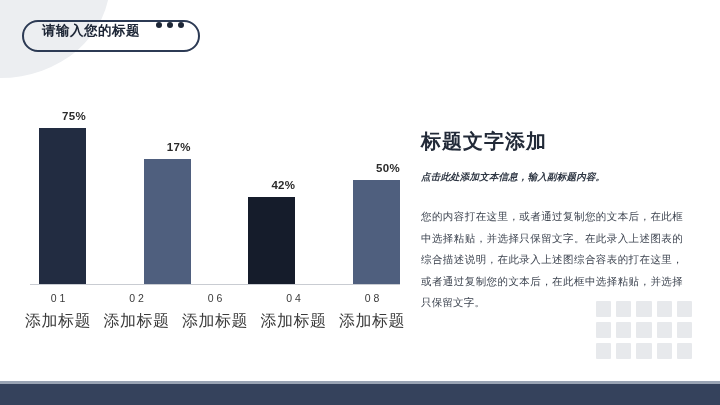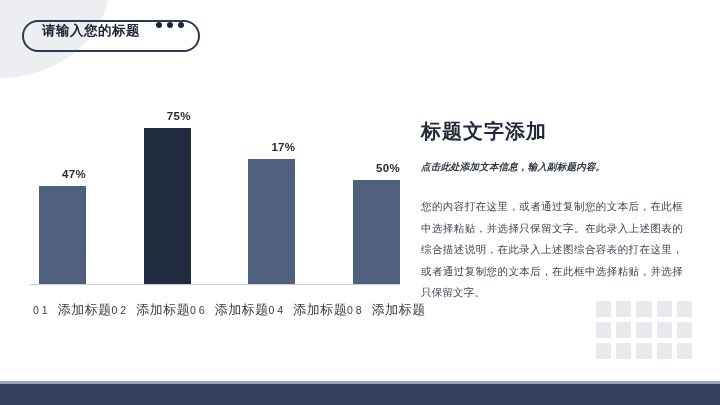--- a/index.html
+++ b/index.html
@@ -149,42 +149,43 @@
     left: 0;
     bottom: 0;
     width: 100%;
     height: 42px;
     display: flex;
     justify-content: space-between;
   }
   .label-col {
     width: 56px;
     display: flex;
+    flex-direction: column;
     align-items: center;
     gap: 7px;
     padding-top: 6px;
   }
   .label-num {
     font-size: 10.5px;
     color: #3a3a3a;
     letter-spacing: 3px;
     text-indent: 3px;
   }
   .label-name {
-    font-size: 13px;
+    font-size: 16px;
     color: #3a3a3a;
     letter-spacing: 0.5px;
     white-space: nowrap;
   }
 
   
   #right-panel {
     position: absolute;
     left: 421px;
-    top: 118px;
+    top: 128px;
     width: 262px;
     z-index: 3;
   }
   #rp-title {
     font-size: 20px;
     font-weight: bold;
     color: #222a38;
     letter-spacing: 1px;
     margin: 0 0 14px 0;
   }
@@ -233,30 +234,30 @@
   <span class="pill-dots">
       <i></i>
       <i></i>
       <i></i>
     </span>
 </div>
 
 <div id="chart">
   <div id="plot">
       <div class="bar-col">
-        <div class="bar-value">47%</div>
-        <div class="bar-rect" style="height: 97.76px; background: rgb(79, 95, 126);"></div>
-      </div>
-      <div class="bar-col">
         <div class="bar-value">75%</div>
         <div class="bar-rect" style="height: 156px; background: rgb(34, 44, 65);"></div>
       </div>
       <div class="bar-col">
         <div class="bar-value">17%</div>
         <div class="bar-rect" style="height: 124.8px; background: rgb(79, 95, 126);"></div>
+      </div>
+      <div class="bar-col">
+        <div class="bar-value">42%</div>
+        <div class="bar-rect" style="height: 87.36px; background: rgb(21, 28, 43);"></div>
       </div>
       <div class="bar-col">
         <div class="bar-value">50%</div>
         <div class="bar-rect" style="height: 104px; background: rgb(79, 95, 126);"></div>
       </div>
     </div>
   <div id="axis-line"></div>
   <div id="labels">
       <div class="label-col">
         <div class="label-num">01</div>

